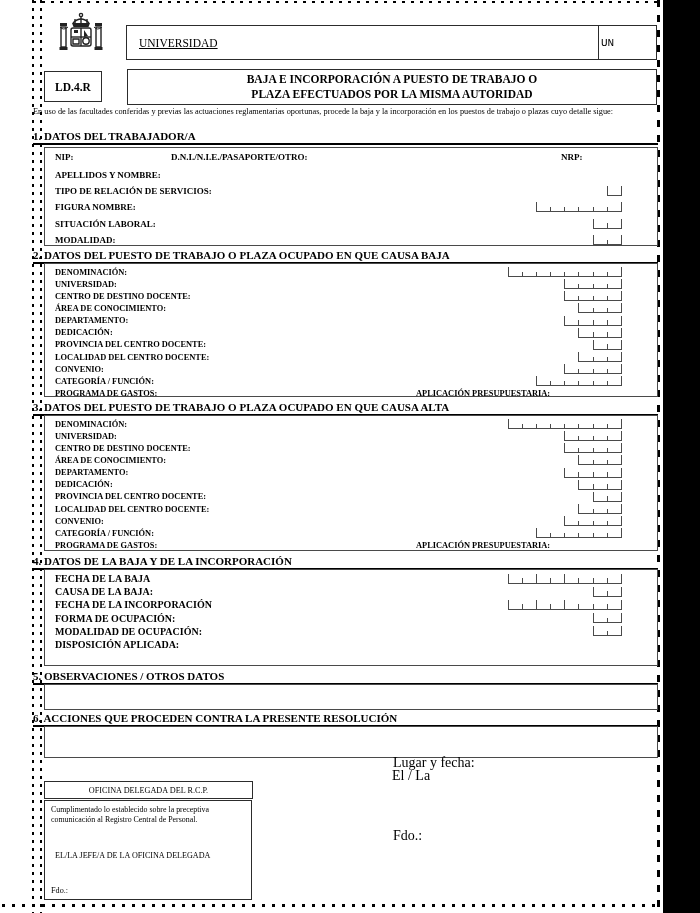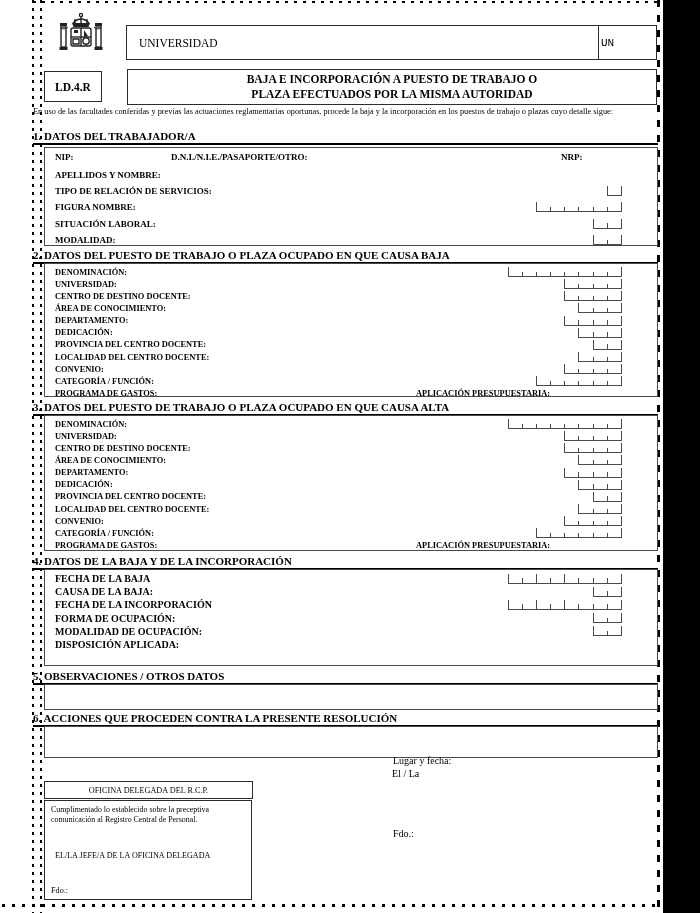--- a/index.html
+++ b/index.html
@@ -14,21 +14,21 @@
     background:repeating-linear-gradient(180deg,#000 0 3px,transparent 3px 8px);}
   .perf-left2{left:40px;top:0;width:2px;height:913px;
     background:repeating-linear-gradient(180deg,#000 0 3px,transparent 3px 8px);}
   .dot-top{left:33px;top:1px;width:624px;height:2px;
     background:repeating-linear-gradient(90deg,#000 0 3px,transparent 3px 9px);}
   .dot-bottom{left:2px;top:904px;width:656px;height:3px;
     background:repeating-linear-gradient(90deg,#000 0 3px,transparent 3px 10px);}
 
   
   .univ-box{left:126px;top:25px;width:529px;height:33px;border:1.5px solid #2c2c2c;display:flex;}
-  .univ-label{flex:1;display:flex;align-items:center;padding-left:12px;font-size:11.5px;}
+  .univ-label{flex:1;display:flex;align-items:center;padding-left:12px;font-size:11.5px;text-decoration:underline;}
   .univ-code{width:55px;border-left:1.2px solid #2c2c2c;display:flex;align-items:center;padding-left:2px;font-size:11px;font-family:Liberation Mono, monospace;}
   .code-box{left:44px;top:71px;width:56px;height:29px;border:1.5px solid #2c2c2c;
     display:flex;align-items:center;justify-content:center;font-weight:bold;font-size:11.5px;}
   .title-box{left:127px;top:69px;width:528px;height:34px;border:1.5px solid #2c2c2c;
     display:flex;flex-direction:column;align-items:center;justify-content:center;
     font-weight:bold;font-size:11.5px;line-height:15px;text-align:center;}
   .intro{left:33px;top:107px;width:626px;font-size:8.3px;line-height:10.6px;}
 
   
   .sec-head{left:33px;width:625px;font-weight:bold;font-size:11px;
@@ -51,21 +51,21 @@
   .comb .cell.tall{height:9px;}
 
   
   .idrow{position:relative;height:16.4px;font-size:9px;}
   .idrow span{position:absolute;font-weight:bold;top:2px;white-space:nowrap;}
   .id-nip{left:0;}
   .id-dni{left:116px;}
   .id-nrp{left:506px;}
 
   
-  .sig{font-size:10px;white-space:nowrap;}
+  .sig{font-size:14px;white-space:nowrap;}
   .office-title-box{left:44px;top:781px;width:207px;height:16px;border:1.2px solid #2c2c2c;
     display:flex;align-items:center;justify-content:center;font-size:8.2px;white-space:nowrap;}
   .office-box{left:44px;top:800px;width:208px;height:100px;border:1.2px solid #2c2c2c;
     box-sizing:border-box;padding:4px 6px;font-size:7.9px;line-height:10px;}
   .office-chief{margin-top:26px;padding-left:4px;font-size:8.1px;white-space:nowrap;}
   .office-fdo{position:absolute;left:6px;bottom:3px;font-size:8.2px;}
 
   
   .coat{left:57px;top:11px;width:48px;height:53px;}
 </style>

